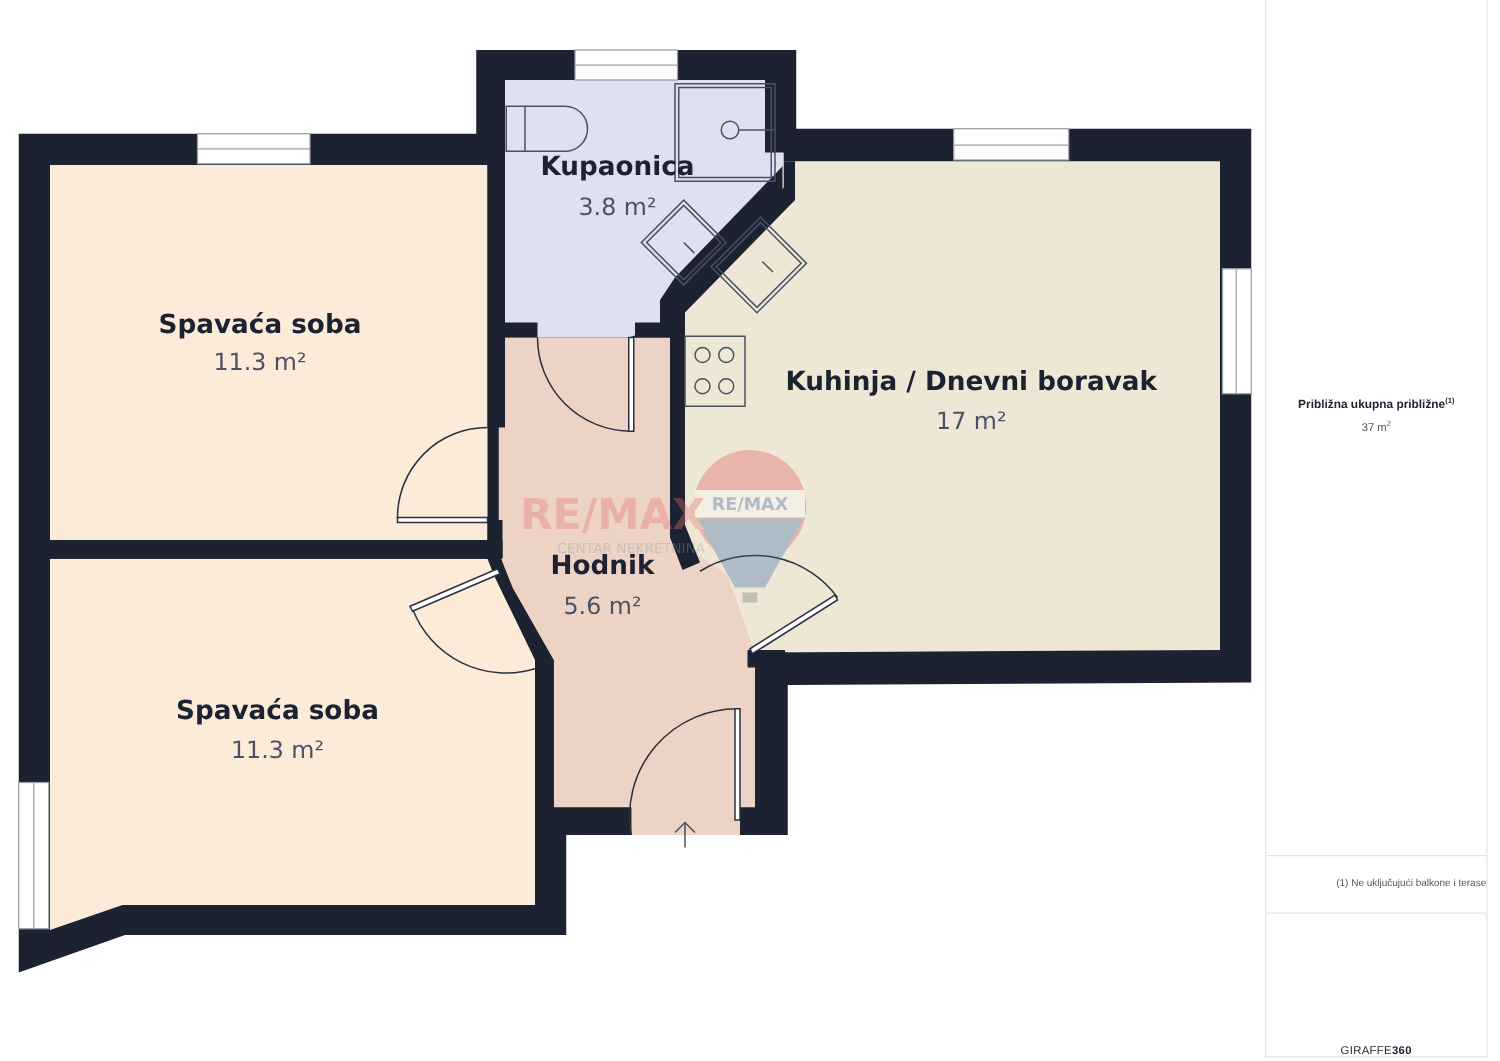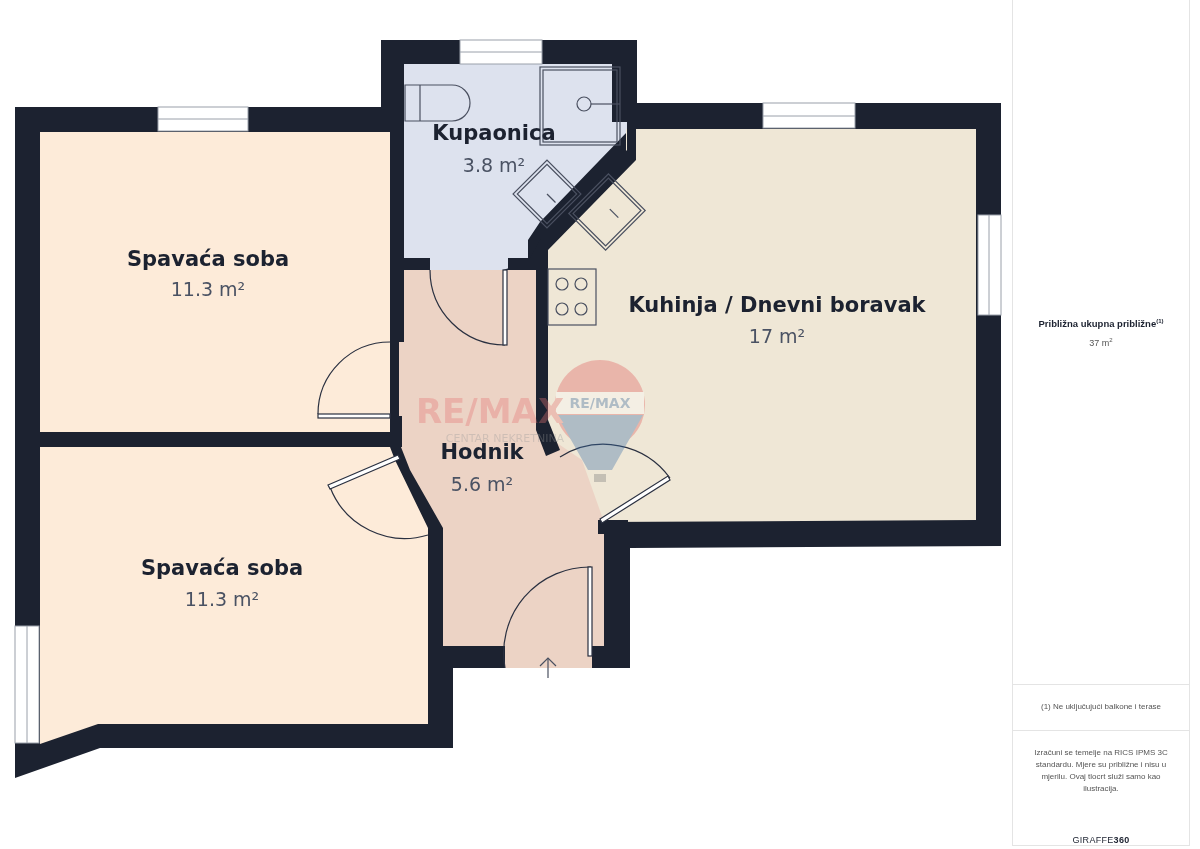--- a/index.html
+++ b/index.html
@@ -8,21 +8,21 @@
   .room-name { font-family: "DejaVu Sans", sans-serif; font-weight: bold; font-size: 21px; fill: #1c2230; }
   .room-area { font-family: "DejaVu Sans", sans-serif; font-size: 19px; fill: #4a5263; }
   #sidebar { position: absolute; left: 1012px; top: 0; width: 176px; height: 845px; border-left: 1px solid #e4e4e4; border-right: 1px solid #e4e4e4; border-bottom: 1px solid #e4e4e4; }
   .sb-section { position: absolute; left: 0; width: 176px; text-align: center; }
   .sb-total { top: 318px; }
   .sb-total-label { font-weight: bold; font-size: 9.5px; color: #1c2230; }
   .sb-total-label sup { font-size: 6px; }
   .sb-total-value { font-size: 9px; color: #555; margin-top: 8px; }
   .sb-total-value sup { font-size: 6px; }
   .sb-divider { position: absolute; left: 0; width: 176px; height: 1px; background: #e4e4e4; }
-  .sb-note { top: 702px; font-size: 8px; color: #555; }
+  .sb-note { top: 702px; font-size: 8px; color: #555; text-align: right; }
   .sb-disclaimer { top: 747px; font-size: 8px; color: #555; line-height: 12px; padding: 0 18px; box-sizing: border-box; }
   .sb-brand { top: 808px; font-size: 9px; color: #1c2230; letter-spacing: 0.3px; margin-top: 27px; }
   .sb-brand b { font-weight: bold; }
 </style>
 </head>
 <body>
 
 <svg id="plan" viewBox="0 0 1012 849" xmlns="http://www.w3.org/2000/svg">
 
   <g fill="#1c2230">
@@ -162,15 +162,14 @@
 </svg>
 
 <div id="sidebar">
   <div class="sb-section sb-total">
     <div class="sb-total-label"><span>Približna ukupna približne</span><sup>(1)</sup></div>
     <div class="sb-total-value"><span>37 m</span><sup>2</sup></div>
   </div>
   <div class="sb-divider" style="top:684px;"></div>
   <div class="sb-section sb-note">(1) Ne uključujući balkone i terase</div>
   <div class="sb-divider" style="top:730px;"></div>
-  <div class="sb-section sb-disclaimer">Izračuni se temelje na RICS IPMS 3C standardu. Mjere su približne i nisu u mjerilu. Ovaj tlocrt služi samo kao ilustracija.</div>
   <div class="sb-section sb-brand"><span>GIRAFFE</span><b>360</b></div>
 </div>
 
 </body></html>

